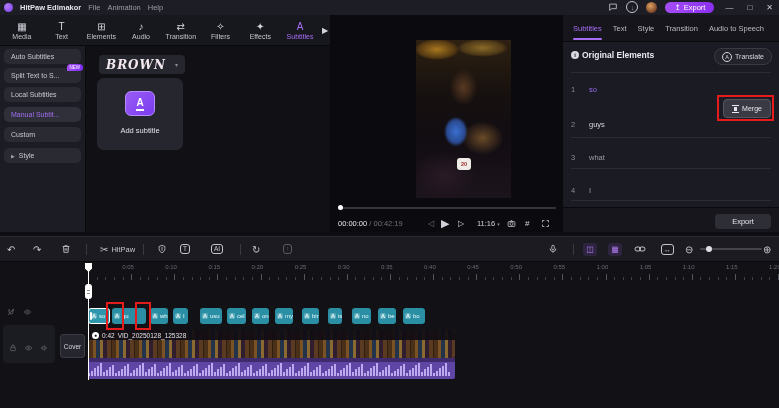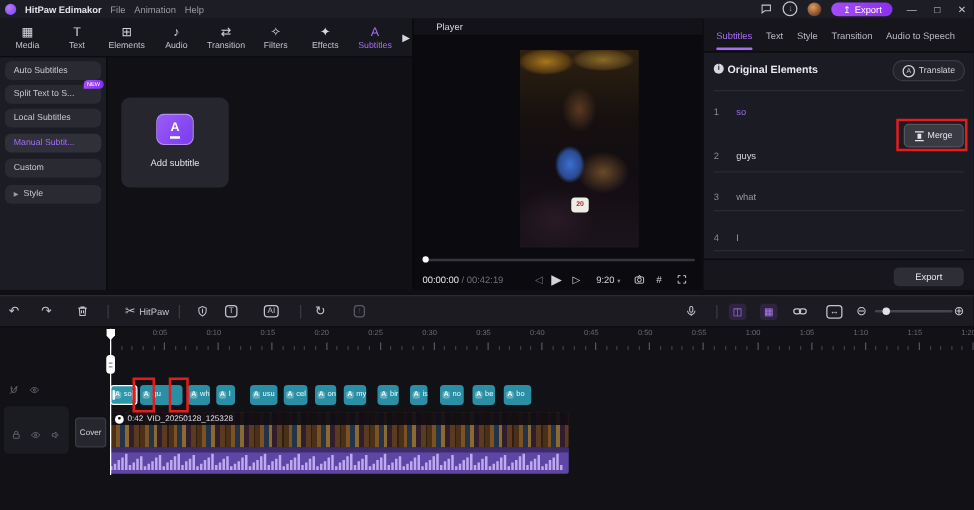--- a/index.html
+++ b/index.html
@@ -194,44 +194,45 @@
   <div class="sb-btn" style="top:81px">
       <span>Custom</span>
     </div>
   <div class="sb-btn" style="top:102px">
       <span class="sb-exp">▶</span>
       <span>Style</span>
     </div>
 </div>
 
 <div id="preset" class="abs">
+  <div id="preset-dd">
+    <span id="preset-name">BROWN</span>
+    <span style="color:#8a8a95;font-size:6px">▾</span>
+  </div>
   <div id="add-card">
     <span id="add-ic">
         <i>A</i>
       </span>
     <div id="add-lb">Add subtitle</div>
   </div>
 </div>
 
 <div id="player" class="abs">
-  <div id="player-head">
-      <span>Player</span>
-    </div>
   <div id="preview">
     <div id="sticker">20</div>
   </div>
   <div id="scrub">
       <i></i>
     </div>
   <div id="pctrl">
     <span id="ptime"><span>00:00:00</span> <span class="dur">/ 00:42:19</span></span>
     <span class="pc-ic" style="left:97px;color:#6f6f7a">◁</span>
     <span class="pc-ic" style="left:110px;font-size:11px">▶</span>
     <span class="pc-ic" style="left:127px">▷</span>
-    <span class="pc-ic" style="left:146px;font-size:7.5px"><span>9:20</span>&nbsp;<span style="font-size:5px;color:#8a8a95">▾</span></span>
+    <span class="pc-ic" style="left:146px;font-size:7.5px"><span>11:16</span>&nbsp;<span style="font-size:5px;color:#8a8a95">▾</span></span>
     <span class="pc-ic" style="left:176px">
         <svg width="9" height="9" viewBox="0 0 24 24" fill="none" stroke="#d2d2da" stroke-width="2">
           <rect x="3" y="7" width="18" height="13" rx="2"></rect>
           <circle cx="12" cy="13" r="4"></circle>
           <path d="M9 7l2-3h2l2 3"></path>
         </svg>
       </span>
     <span class="pc-ic" style="left:194px">#</span>
     <span class="pc-ic" style="left:210px">
         <svg width="9" height="9" viewBox="0 0 24 24" fill="none" stroke="#d2d2da" stroke-width="2">

